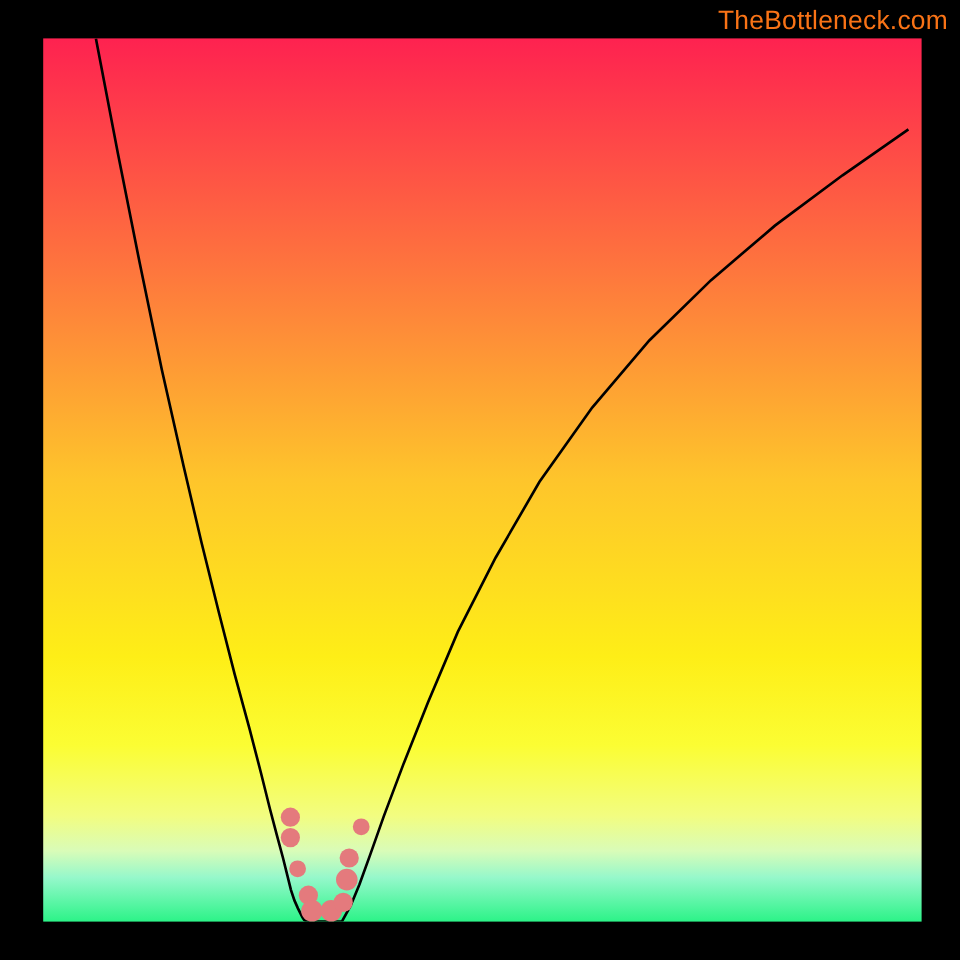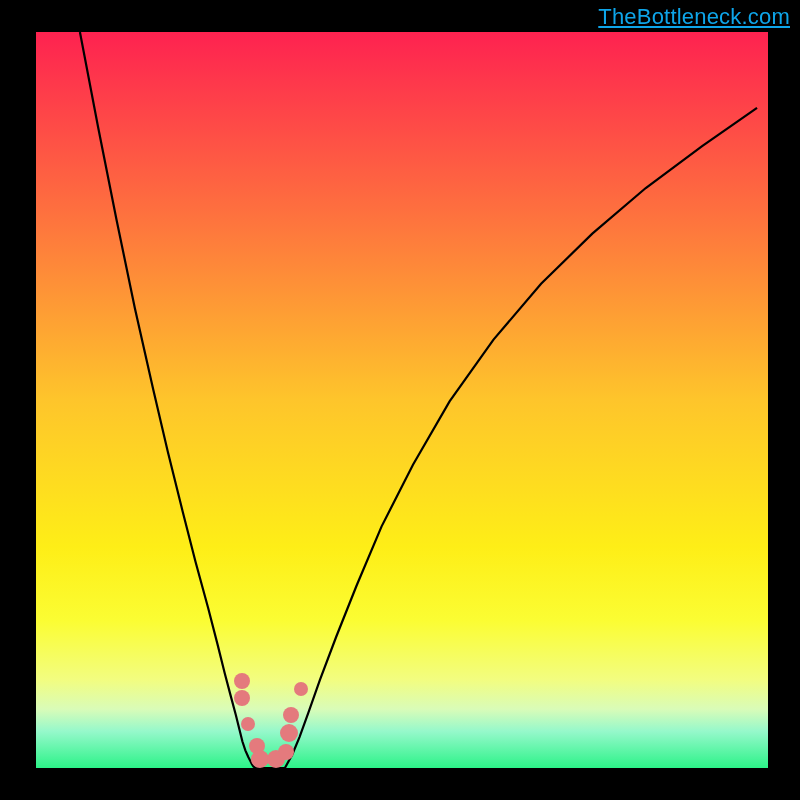--- a/index.html
+++ b/index.html
@@ -15,24 +15,23 @@
     width: 800px;
     height: 800px;
     background: #000;
   }
   .watermark {
     position: absolute;
     top: 4px;
     right: 10px;
     font-family: Arial, Helvetica, sans-serif;
     font-size: 22px;
-    color: #0ea5e9;
+    color: #f97316;
     letter-spacing: 0.2px;
     z-index: 10;
-    text-decoration: underline;
   }
   .plot-frame {
     position: absolute;
   }
   .gradient {
     position: absolute;
     left: 0; top: 0; right: 0; bottom: 0;
   }
   svg.curve {
     position: absolute;

